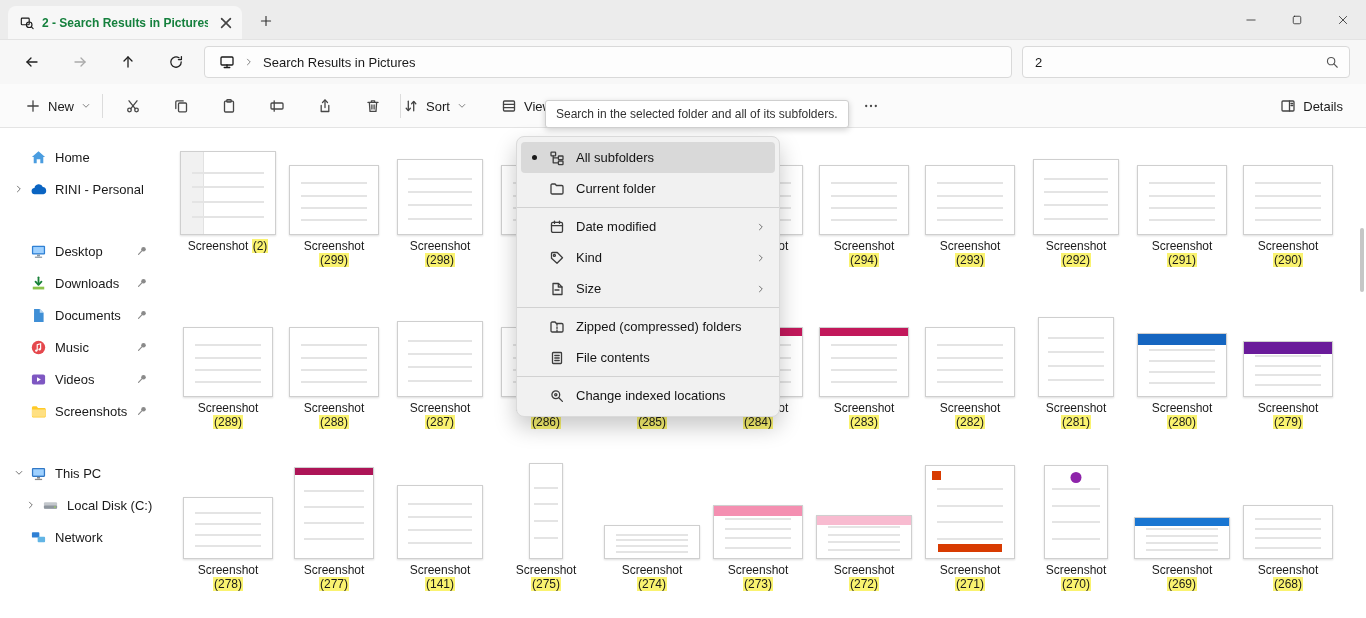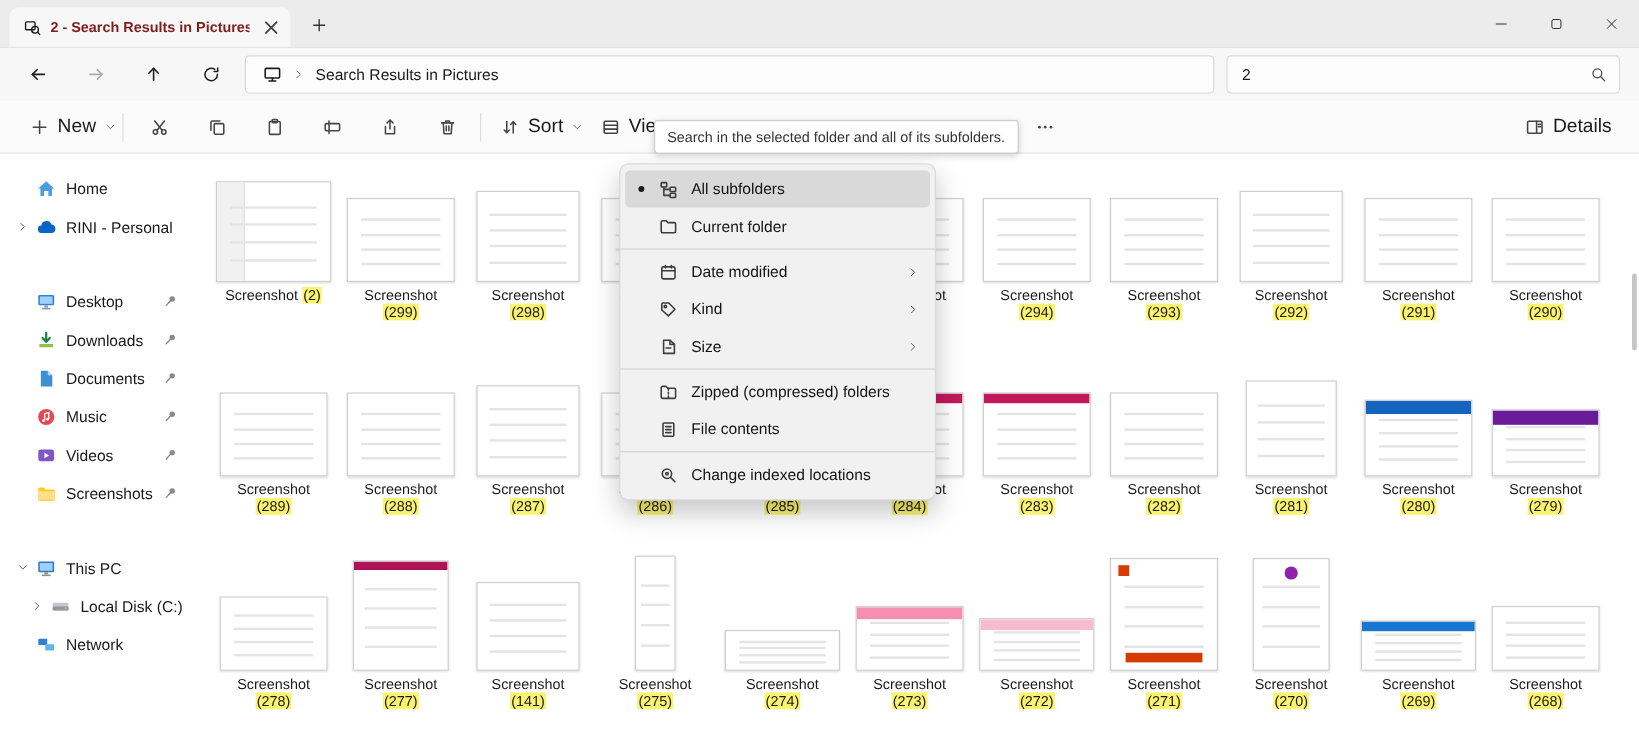--- a/index.html
+++ b/index.html
@@ -5,42 +5,42 @@
   *{margin:0;padding:0;box-sizing:border-box;}
   html,body{width:1366px;height:618px;overflow:hidden;}
   body{font-family:"Liberation Sans","DejaVu Sans",sans-serif;font-size:13px;color:#1a1a1a;background:#fff;position:relative;}
   .icon16 svg{width:16px;height:16px;display:block;}
   .icon14 svg{width:14px;height:14px;display:block;}
   .icon12 svg{width:12px;height:12px;display:block;}
 
   
   .titlebar{height:40px;background:#ececec;position:relative;display:flex;align-items:flex-end;border-bottom:1px solid #e3e3e3;}
   .tab{width:234px;height:33px;margin-left:8px;background:#f7f7f7;border-radius:8px 8px 0 0;display:flex;align-items:center;padding:0 6px 0 12px;gap:8px;}
-  .tab-title{font-size:12px;font-weight:700;flex:1;white-space:nowrap;overflow:hidden;color:#7f1d1d;}
+  .tab-title{font-size:12px;font-weight:700;flex:1;white-space:nowrap;overflow:hidden;color:#15803d;}
   .tab-close{width:20px;height:20px;border-radius:4px;display:flex;align-items:center;justify-content:center;color:#444;}
   .newtab{width:32px;height:32px;margin:0 0 2px 8px;display:flex;align-items:center;justify-content:center;color:#333;}
   .win-controls{position:absolute;right:0;top:0;height:100%;display:flex;}
   .win-btn{width:46px;height:100%;display:flex;align-items:center;justify-content:center;color:#1a1a1a;}
 
   
   .navbar{height:44px;background:#f7f7f7;position:relative;}
   .nav-btn{position:absolute;top:6px;width:32px;height:32px;border-radius:4px;display:flex;align-items:center;justify-content:center;color:#1f1f1f;}
   .nav-btn.disabled{color:#aaaaaa;}
   .addr-box,.search-box{position:absolute;top:6px;height:32px;background:#fdfdfd;border:1px solid #d9d9d9;border-radius:4px;display:flex;align-items:center;}
   .addr-box{left:204px;width:808px;padding-left:14px;gap:9px;}
   .addr-text{font-size:13px;color:#1a1a1a;}
   .addr-chev{color:#555;}
   .search-box{left:1022px;width:328px;padding:0 10px 0 12px;}
   .search-box input{border:none;outline:none;background:transparent;flex:1;font-size:13px;font-family:inherit;color:#1a1a1a;}
   .search-glyph{color:#555;}
 
   
   .toolbar{height:44px;background:#fbfbfb;border-bottom:1px solid #e4e4e4;position:relative;}
   .tb-btn{position:absolute;top:5px;height:34px;border-radius:4px;display:flex;align-items:center;justify-content:center;gap:7px;padding:0 9px;color:#444;}
-  .tb-label{font-size:16px;color:#1a1a1a;}
+  .tb-label{font-size:13px;color:#1a1a1a;}
   .tb-sep{position:absolute;top:10px;width:1px;height:24px;background:#dcdcdc;}
   .tb-icon-btn{position:absolute;top:5px;width:42px;height:34px;border-radius:4px;display:flex;align-items:center;justify-content:center;color:#474747;}
   .chev-mini{color:#666;}
   .chev-mini svg{width:10px;height:10px;display:block;}
 
   
   .content{position:absolute;left:0;top:129px;right:0;bottom:0;background:#fff;}
   .sidebar{position:absolute;left:0;top:0;width:160px;bottom:0;padding-top:12px;background:#fff;}
   .sb-item{position:relative;height:32px;margin:0 4px;border-radius:4px;display:flex;align-items:center;padding-left:6px;}
   .sb-item.selected{background:#ededed;}
@@ -269,21 +269,21 @@
             <line x1="3" y1="4.4" x2="13" y2="4.4" stroke="currentColor" fill="none" stroke-width="1.3" stroke-linecap="round" stroke-linejoin="round"></line>
             <path d="M6.4 4.2V2.8h3.2v1.4" stroke="currentColor" fill="none" stroke-width="1.3" stroke-linecap="round" stroke-linejoin="round"></path>
             <path d="M4.4 4.6 5 13.4h6l.6-8.8" stroke="currentColor" fill="none" stroke-width="1.3" stroke-linecap="round" stroke-linejoin="round"></path>
             <line x1="6.9" y1="7" x2="6.9" y2="11" stroke="currentColor" fill="none" stroke-width="1.3" stroke-linecap="round" stroke-linejoin="round"></line>
             <line x1="9.1" y1="7" x2="9.1" y2="11" stroke="currentColor" fill="none" stroke-width="1.3" stroke-linecap="round" stroke-linejoin="round"></line>
           </svg>
         </span>
       </div>
     </div>
   <div class="tb-sep" style="left:400px"></div>
-  <div class="tb-btn" style="left:408px">
+  <div class="tb-btn" style="left:394px">
     <span class="icon16">
         <svg viewBox="0 0 16 16">
           <line x1="5.3" y1="3.2" x2="5.3" y2="12.4" stroke="currentColor" fill="none" stroke-width="1.3" stroke-linecap="round" stroke-linejoin="round"></line>
           <path d="M3.2 10.3 5.3 12.6l2.1-2.3" stroke="currentColor" fill="none" stroke-width="1.3" stroke-linecap="round" stroke-linejoin="round"></path>
           <line x1="10.7" y1="12.8" x2="10.7" y2="3.6" stroke="currentColor" fill="none" stroke-width="1.3" stroke-linecap="round" stroke-linejoin="round"></line>
           <path d="M8.6 5.7 10.7 3.4l2.1 2.3" stroke="currentColor" fill="none" stroke-width="1.3" stroke-linecap="round" stroke-linejoin="round"></path>
         </svg>
       </span>
     <span class="tb-label">Sort</span>
     <span class="chev-mini">

